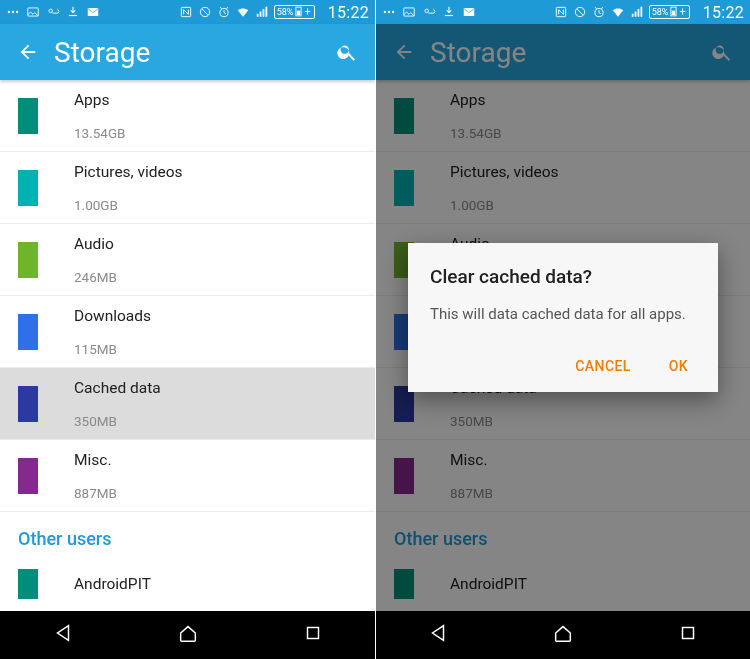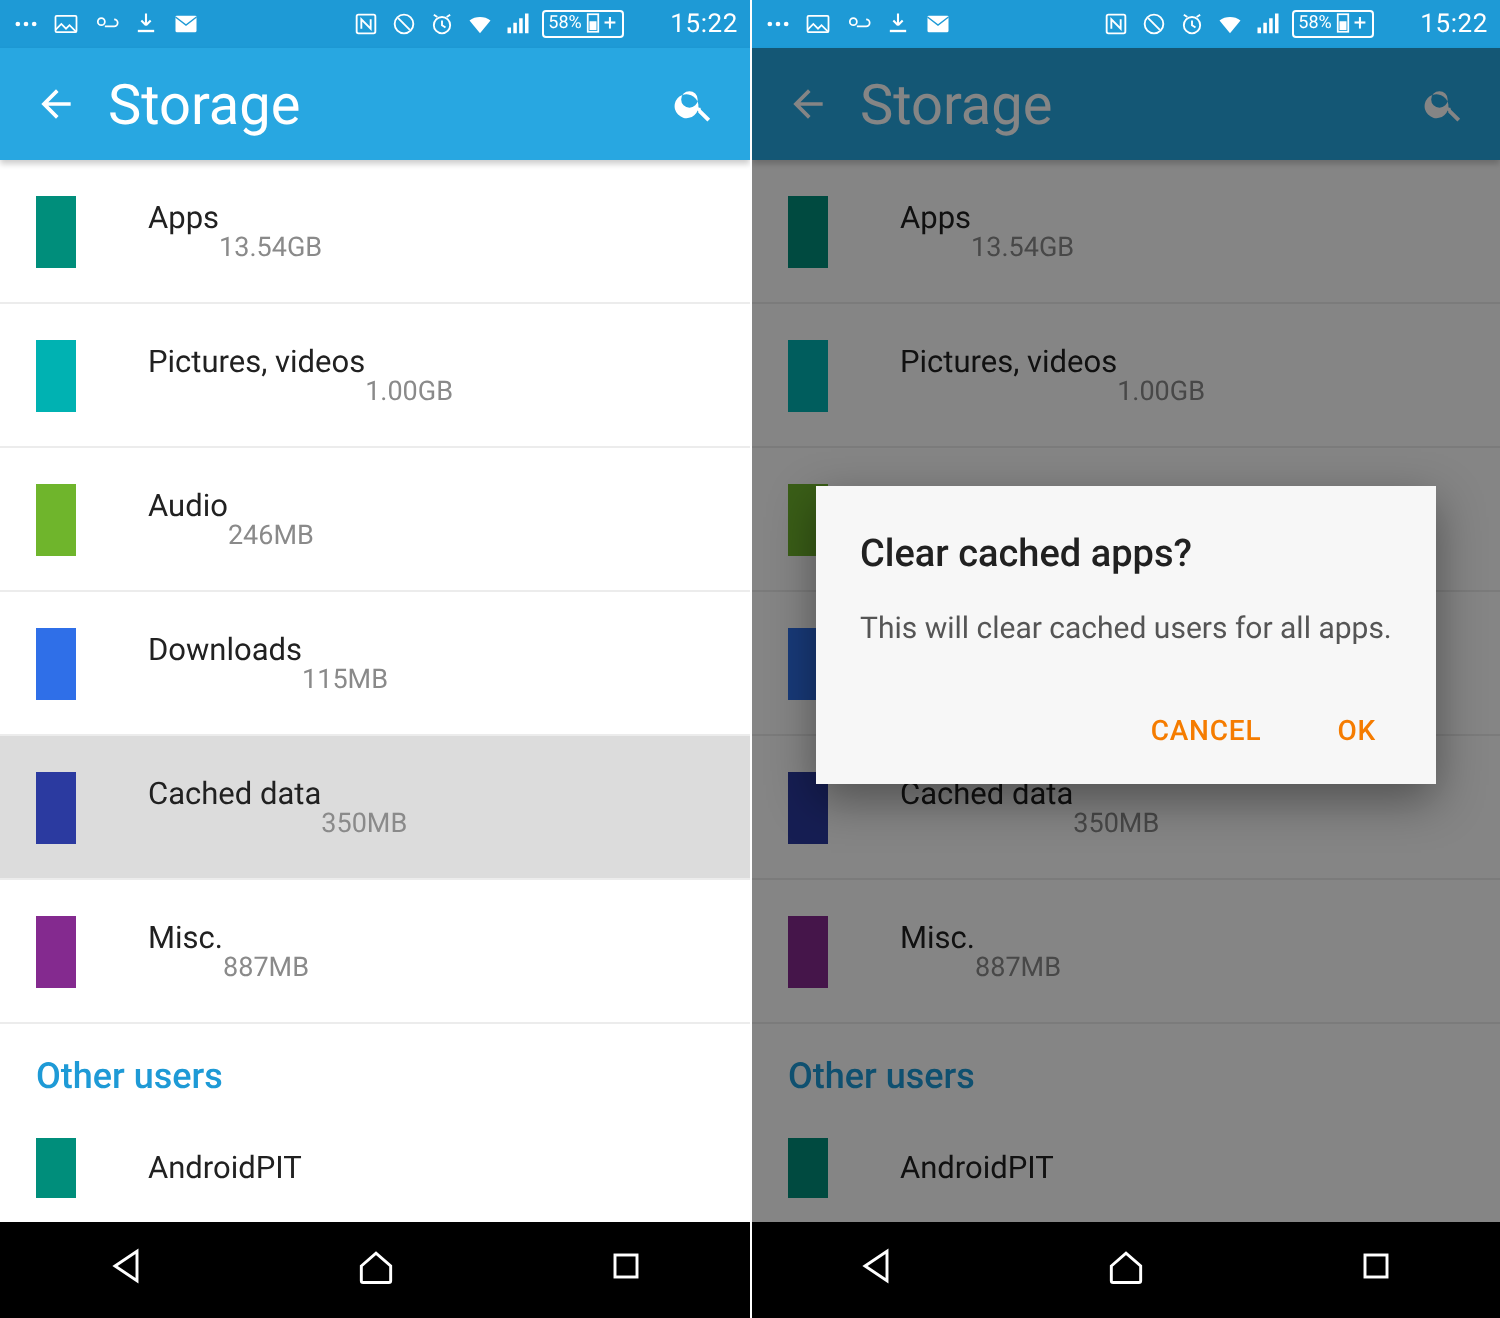--- a/index.html
+++ b/index.html
@@ -8,35 +8,35 @@
 .phone { width: 375px; height: 659px; background: #fff; position: relative; overflow: hidden; display: flex; flex-direction: column; }
 .phone + .phone { border-left: 1px solid #fff; }
 
 
 .statusbar { height: 24px; background: #1e9ad6; color: #fff; display: flex; align-items: center; padding: 0 6px; font-size: 12px; }
 .sb-left { display: flex; gap: 6px; align-items: center; }
 .sb-right { display: flex; gap: 5px; align-items: center; margin-left: auto; }
 .sb-ic { display: inline-flex; }
 .sb-ic svg { width: 14px; height: 14px; }
 .batt { display: flex; align-items: flex-start; border: 1px solid #fff; border-radius: 2px; padding: 0 3px 0 2px; font-size: 9px; line-height: 12px; height: 14px; gap: 2px; }
-.clock { font-size: 13px; letter-spacing: .3px; margin-left: 18px; }
+.clock { font-size: 16px; letter-spacing: .3px; margin-left: 8px; }
 
 
 .appbar { height: 56px; background: #28a7e1; color: #fff; display: flex; align-items: center; padding: 0 8px; box-shadow: 0 2px 3px rgba(0,0,0,.2); position: relative; z-index: 1; }
 .appbar .back { width: 40px; height: 40px; display: flex; align-items: center; justify-content: center; }
 .appbar .title { font-size: 28px; font-weight: 400; margin-left: 6px; }
 .appbar .search { margin-left: auto; width: 40px; height: 40px; display: flex; align-items: center; justify-content: center; }
 .appbar svg { width: 22px; height: 22px; }
 
 
 .list { flex: 1; overflow: hidden; background: #fff; }
 .row { display: flex; align-items: center; height: 72px; padding: 0 16px 0 18px; border-bottom: 1px solid #ececec; }
 .row.selected { background: #dcdcdc; }
 .swatch { width: 20px; height: 36px; margin-right: 36px; flex-shrink: 0; }
-.texts { display: flex; flex-direction: row; }
+.texts { display: flex; flex-direction: column; }
 .row-title { font-size: 15.5px; color: #212121; font-weight: 400; }
 .row-sub { font-size: 13.5px; color: #8a8a8a; margin-top: 16px; }
 .section-head { font-size: 18px; font-weight: 500; color: #1e9ad6; padding: 16px 18px 10px; }
 .row.partial { height: 50px; border-bottom: none; }
 .row.partial .swatch { height: 30px; }
 
 
 .navbar { height: 48px; background: #000; display: flex; align-items: center; justify-content: space-around; }
 .navbar svg { width: 22px; height: 22px; stroke: #fff; fill: none; stroke-width: 1.6; }
 
@@ -345,22 +345,22 @@
       <div class="row partial">
         <div class="swatch" style="background:#008e7b"></div>
         <div class="texts">
             <div class="row-title">AndroidPIT</div>
           </div>
       </div>
     </div>
 
     <div class="scrim">
       <div class="dialog">
-        <div class="dialog-title">Clear cached apps?</div>
-        <div class="dialog-msg">This will clear cached users for all apps.</div>
+        <div class="dialog-title">Clear cached data?</div>
+        <div class="dialog-msg">This will data cached data for all apps.</div>
         <div class="dialog-actions">
           <div class="dialog-btn">CANCEL</div>
           <div class="dialog-btn">OK</div>
         </div>
       </div>
     </div>
 
     <div class="navbar">
       <span><svg viewBox="0 0 24 24">
             <path d="M18 4v16L6 12z"></path>

